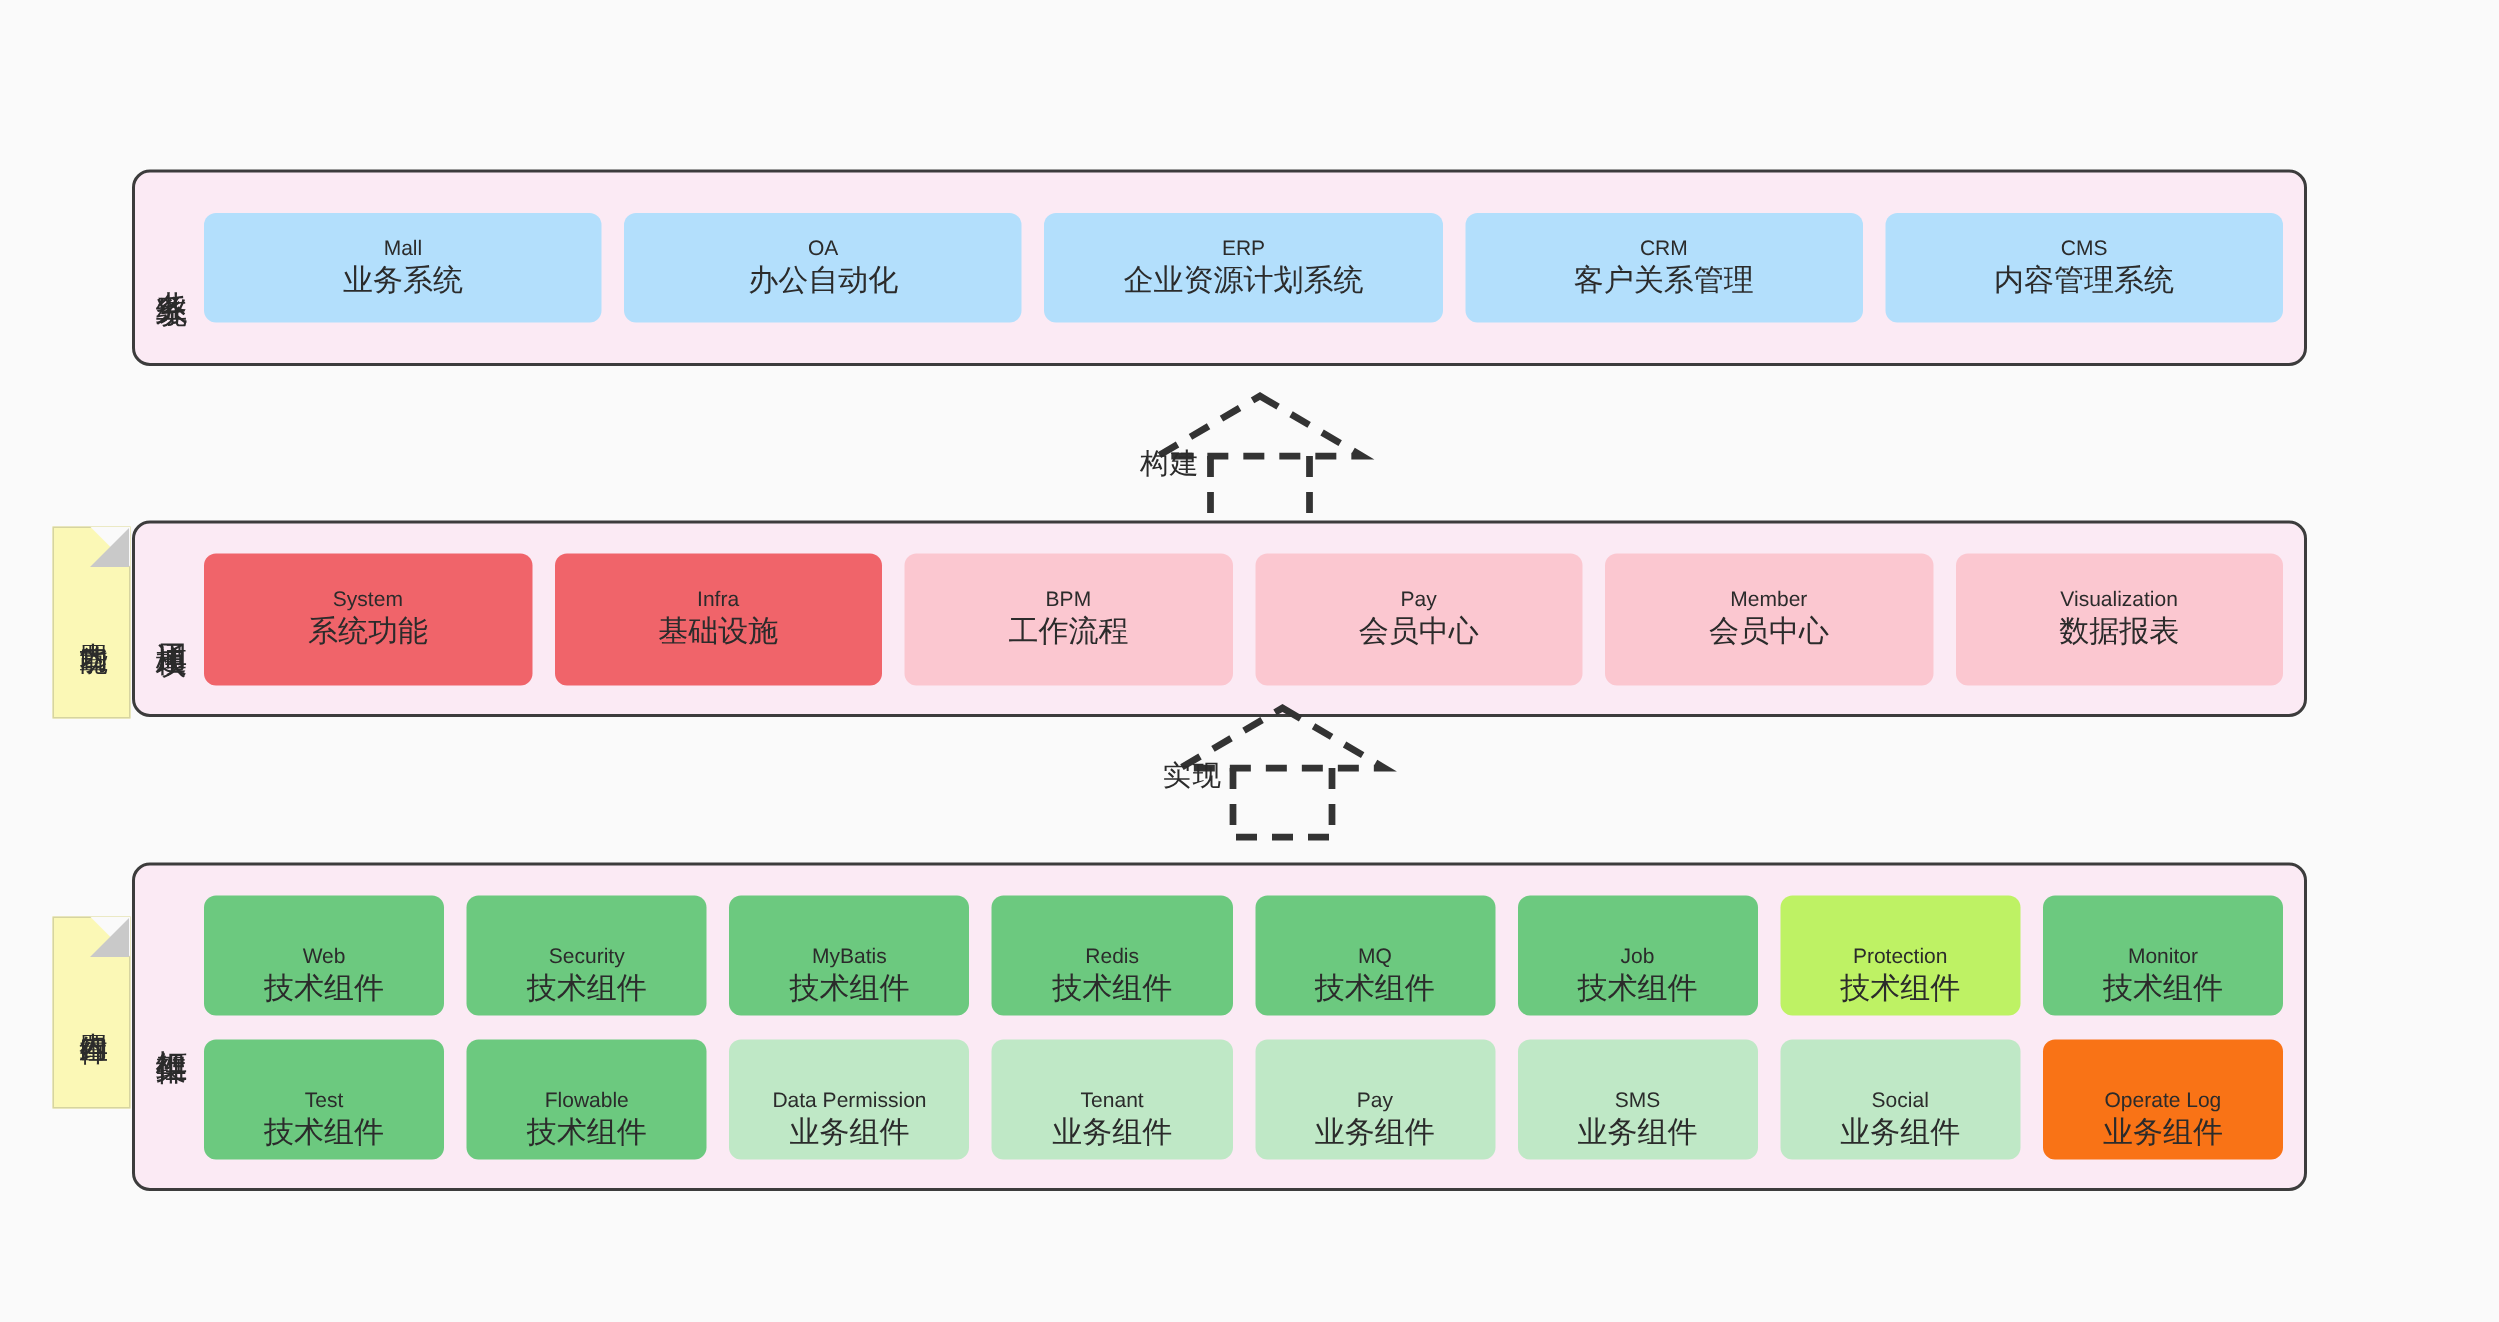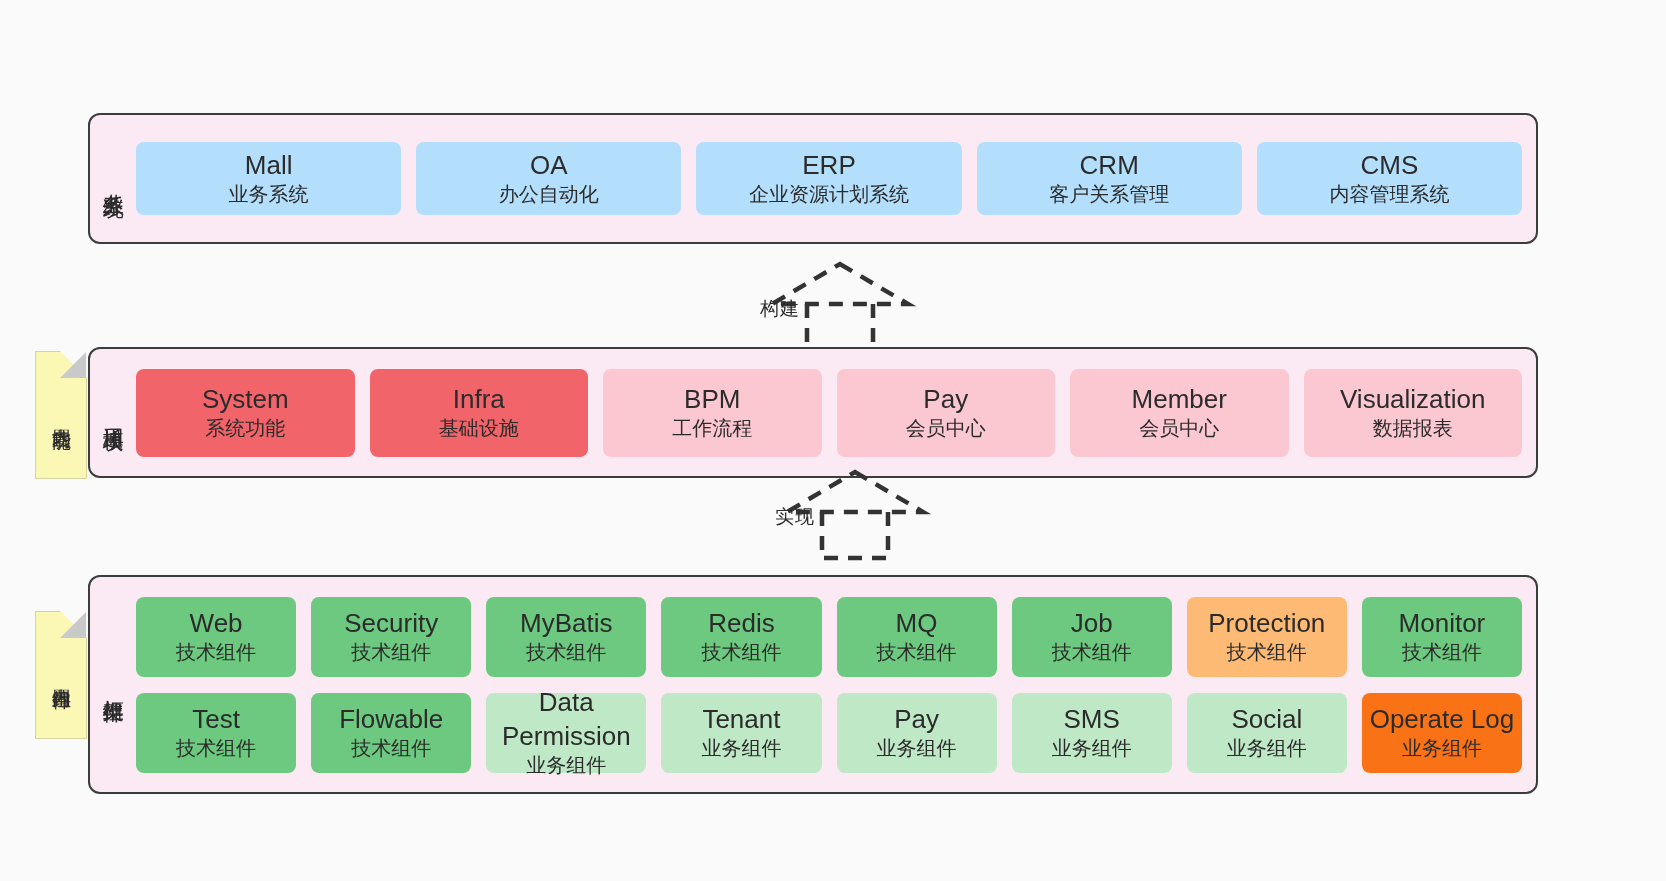--- a/index.html
+++ b/index.html
@@ -61,32 +61,32 @@
     border-radius: 8px;
     display: flex;
     flex-direction: column;
     align-items: center;
     justify-content: center;
     text-align: center;
     line-height: 1.28;
     padding: 4px 6px;
     color: #2b2b2b;
   }
-  .card .t1 { font-size: 26px; }
+  .card .t1 { font-size: 14px; }
   .card .t2 { font-size: 20px; }
 
   
   #band-business { left: 88px; top: 113px; width: 1450px; height: 131px; }
   #band-business .card { height: 73px; background: #b3dffc; }
 
   #band-modules { left: 88px; top: 347px; width: 1450px; height: 131px; }
   #band-modules .card { height: 88px; text-align: center; }
 
   #band-framework { left: 88px; top: 575px; width: 1450px; height: 219px; }
-  #band-framework .card { height: 80px; }
+  #band-framework .card { height: 80px; justify-content: flex-end; }
 
   
   .note {
     position: absolute;
     box-sizing: border-box;
     background: #fbf8b6;
     border: 1px solid #d6d4a0;
     display: flex;
     align-items: center;
     justify-content: center;
@@ -250,21 +250,21 @@
         <span class="t2">技术组件</span>
       </div>
       <div class="card" style="background:#6cc97f">
         <span class="t1">MQ</span>
         <span class="t2">技术组件</span>
       </div>
       <div class="card" style="background:#6cc97f">
         <span class="t1">Job</span>
         <span class="t2">技术组件</span>
       </div>
-      <div class="card" style="background:#fdba74">
+      <div class="card" style="background:#bef264">
         <span class="t1">Protection</span>
         <span class="t2">技术组件</span>
       </div>
       <div class="card" style="background:#6cc97f">
         <span class="t1">Monitor</span>
         <span class="t2">技术组件</span>
       </div>
     </div>
     <div class="row">
       <div class="card" style="background:#6cc97f">

